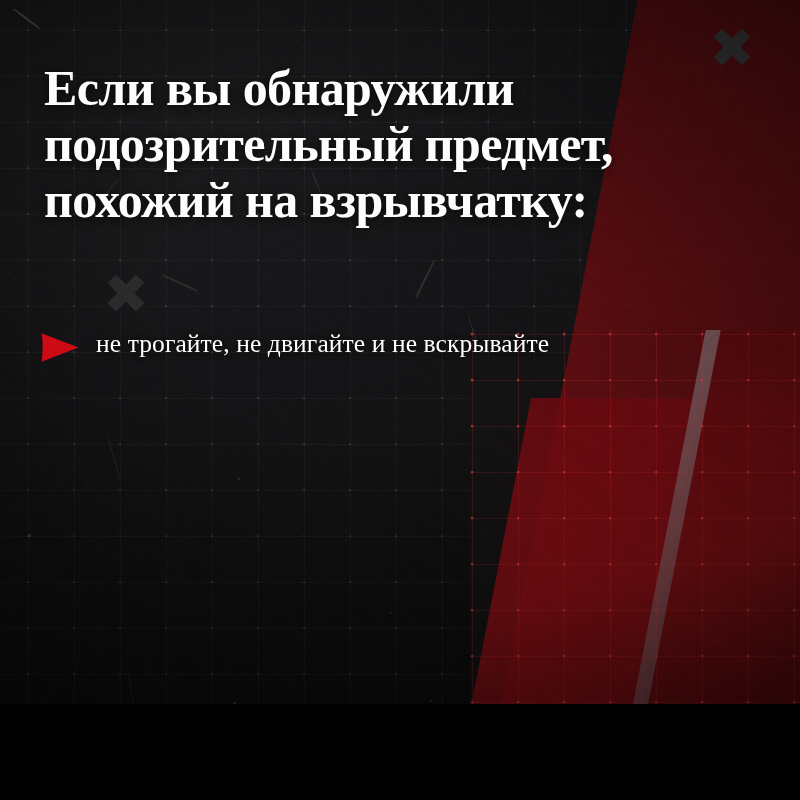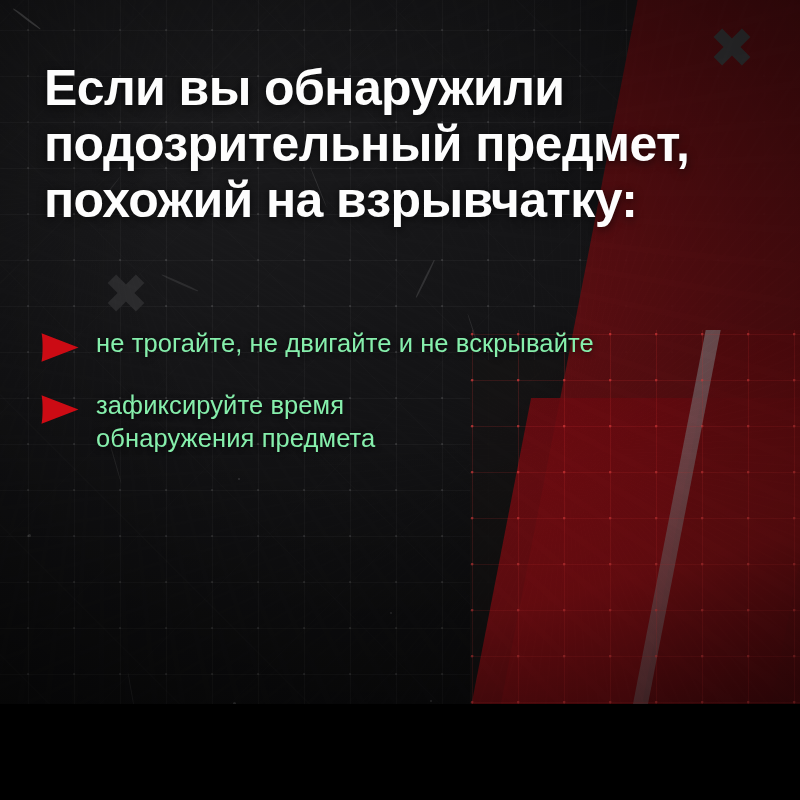--- a/index.html
+++ b/index.html
@@ -8,21 +8,21 @@
     padding: 0;
     background: #000;
   }
 
   #poster {
     position: relative;
     width: 800px;
     height: 704px;
     overflow: hidden;
     background: #131314;
-    font-family: Liberation Sans, sans-serif;
+    font-family: Liberation Serif, serif;
     -webkit-font-smoothing: antialiased;
   }
 
   
 
   .bg-base {
     position: absolute;
     inset: 0;
     background:
       radial-gradient(ellipse 120% 90% at 22% 18%, #1b1b1d 0%, #141416 45%, #0b0b0c 100%);
@@ -248,21 +248,21 @@
     left: 2px;
     top: 5px;
     width: 40px;
     height: 31px;
     color: #cc0b14;
   }
   .bullet-arrow svg { display: block; width: 100%; height: 100%; }
 
   .bullet-text {
     display: block;
-    color: #86efac;
+    color: #ffffff;
     font-size: 25.5px;
     line-height: 1.30;
     font-weight: 400;
     letter-spacing: 0.1px;
     white-space: pre-line;
     text-shadow: 0 1px 6px rgba(0,0,0,.8);
   }
 </style>
 </head>
 <body>
@@ -325,27 +325,18 @@
 
       <li class="bullet">
         <span class="bullet-arrow">
           <svg viewBox="0 0 40 31" aria-hidden="true">
             <path d="M1.5 1.2 C9 5 9 26 1.5 29.8 C3 25 3 6 1.5 1.2 Z M1.5 1.2 L38.5 15.5 L1.5 29.8 C9 26 9 5 1.5 1.2 Z" fill="currentColor"></path>
           </svg>
         </span>
         <span class="bullet-text">не трогайте, не двигайте и не вскрывайте</span>
       </li>
 
-      <li class="bullet">
-        <span class="bullet-arrow">
-          <svg viewBox="0 0 40 31" aria-hidden="true">
-            <path d="M1.5 1.2 C9 5 9 26 1.5 29.8 C3 25 3 6 1.5 1.2 Z M1.5 1.2 L38.5 15.5 L1.5 29.8 C9 26 9 5 1.5 1.2 Z" fill="currentColor"></path>
-          </svg>
-        </span>
-        <span class="bullet-text">зафиксируйте время
-обнаружения предмета</span>
-      </li>
 
 
 
     </ul>
   </div>
 </div>
 
 </body></html>

